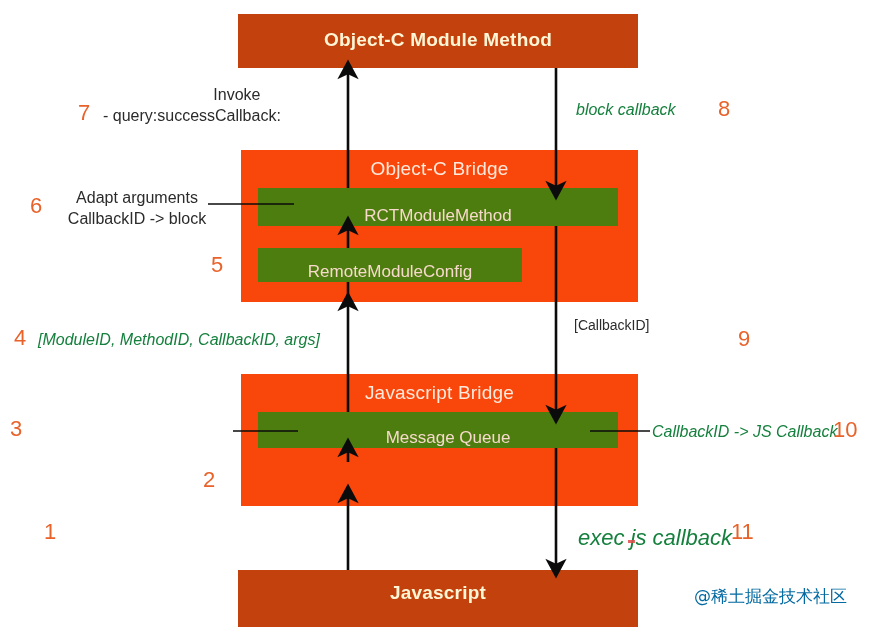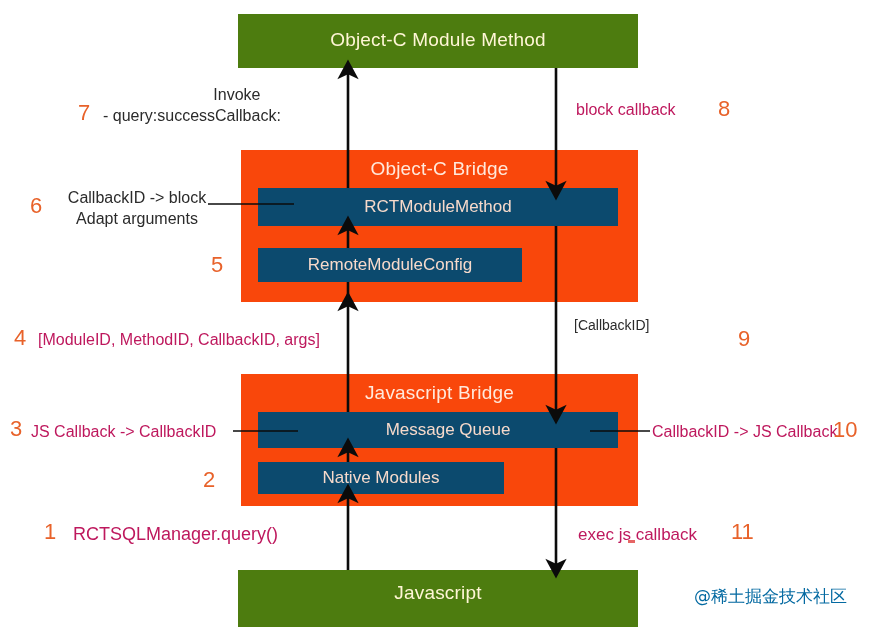--- a/index.html
+++ b/index.html
@@ -18,21 +18,22 @@
     background: #ffffff;
     overflow: hidden;
   }
 
   
   .layer {
     position: absolute;
     box-sizing: border-box;
   }
   .layer-gold {
-    background: #4d7c0f;
+    background: #c2410c;
+    font-weight: bold;
   }
   .layer-orange {
     background: #F9470B;
   }
   .layer-title {
     position: absolute;
     left: 0;
     right: 0;
     text-align: center;
     color: #FFE9DC;
@@ -40,47 +41,48 @@
     letter-spacing: 0.2px;
     white-space: nowrap;
   }
   .gold-title {
     color: #FFF6D6;
   }
 
   
   .subbox {
     position: absolute;
-    background: #0c4a6e;
+    background: #4d7c0f;
     display: flex;
-    align-items: center;
+    align-items: flex-end;
     justify-content: center;
     color: #F7DACB;
     font-size: 17px;
     white-space: nowrap;
     box-sizing: border-box;
   }
 
   
   .arrow-svg {
     position: absolute;
     left: 0;
     top: 0;
     width: 877px;
     height: 627px;
     pointer-events: none;
   }
 
   
   .note {
     position: absolute;
-    color: #be185d;
+    color: #15803d;
     font-size: 16px;
     white-space: nowrap;
     line-height: 1.25;
+    font-style: italic;
   }
   .step-num {
     position: absolute;
     color: #E8622A;
     font-size: 22px;
     white-space: nowrap;
     line-height: 1;
   }
   .note-block {
     position: absolute;
@@ -128,23 +130,20 @@
   </div>
   <div class="subbox" style="left:258px; top:248px; width:264px; height:34px;">
     <span>RemoteModuleConfig</span>
   </div>
 
   <div class="layer layer-orange" style="left:241px; top:374px; width:397px; height:132px;">
     <div class="layer-title" style="top:8px;">Javascript Bridge</div>
   </div>
   <div class="subbox" style="left:258px; top:412px; width:360px; height:36px;padding-left:20px;">
     <span>Message Queue</span>
-  </div>
-  <div class="subbox" style="left:258px; top:462px; width:246px; height:32px;">
-    <span>Native Modules</span>
   </div>
 
   <div class="layer layer-gold" style="left:238px; top:570px; width:400px; height:63px;">
     <div class="layer-title gold-title" style="top:12px;">Javascript</div>
   </div>
 
   <svg class="arrow-svg" viewBox="0 0 877 627" xmlns="http://www.w3.org/2000/svg">
     <defs>
       <marker id="ah" markerWidth="9" markerHeight="9" refX="4.2" refY="4.5" orient="auto" markerUnits="strokeWidth">
         <path d="M0.6,0.4 L8.2,4.5 L0.6,8.6 L2.6,4.5 Z" fill="#0b0b0b"></path>
@@ -180,44 +179,42 @@
   <div class="note-block center-col" style="left:103px; top:85px; text-align:left;">
     <span style="display:block; text-align:center; padding-left:90px;">Invoke</span>
     <span style="display:block;">- query:successCallback:</span>
   </div>
 
   <div class="note" style="left:576px; top:100px;">block callback</div>
   <div class="step-num" style="left:718px; top:98px;">8</div>
 
   <div class="step-num" style="left:30px; top:195px;">6</div>
   <div class="note-block" style="left:62px; top:188px; text-align:center; width:150px;">
+    <span style="display:block;">Adapt arguments</span>
     <span style="display:block;">CallbackID -&gt; block</span>
-    <span style="display:block;">Adapt arguments</span>
   </div>
 
   <div class="step-num" style="left:211px; top:254px;">5</div>
 
   <div class="step-num" style="left:14px; top:327px;">4</div>
   <div class="note" style="left:38px; top:330px;">[ModuleID, MethodID, CallbackID, args]</div>
 
   <div class="note-block" style="left:574px; top:316px;">
     <span class="l2">[CallbackID]</span>
   </div>
   <div class="step-num" style="left:738px; top:328px;">9</div>
 
   <div class="step-num" style="left:10px; top:418px;">3</div>
-  <div class="note" style="left:31px; top:422px;">JS Callback -&gt; CallbackID</div>
 
   <div class="note" style="left:652px; top:422px;">CallbackID -&gt; JS Callback</div>
   <div class="step-num" style="left:833px; top:419px;">10</div>
 
   <div class="step-num" style="left:203px; top:469px;">2</div>
 
   <div class="step-num" style="left:44px; top:521px;">1</div>
-  <div class="note" style="left:73px; top:523px; font-size:18px;">RCTSQLManager.query()</div>
-
-  <div class="note" style="left:578px; top:524px; font-size:17px;">exec js callback</div>
+
+  <div class="note" style="left:578px; top:524px; font-size:22px;">exec js callback</div>
   <div class="caret-artifact" style="left:628px; top:540px;"></div>
   <div class="step-num" style="left:731px; top:521px;">11</div>
 
   <div class="watermark" style="left:694px; top:585px;">@稀土掘金技术社区</div>
 
 </div>
 
 </body></html>

